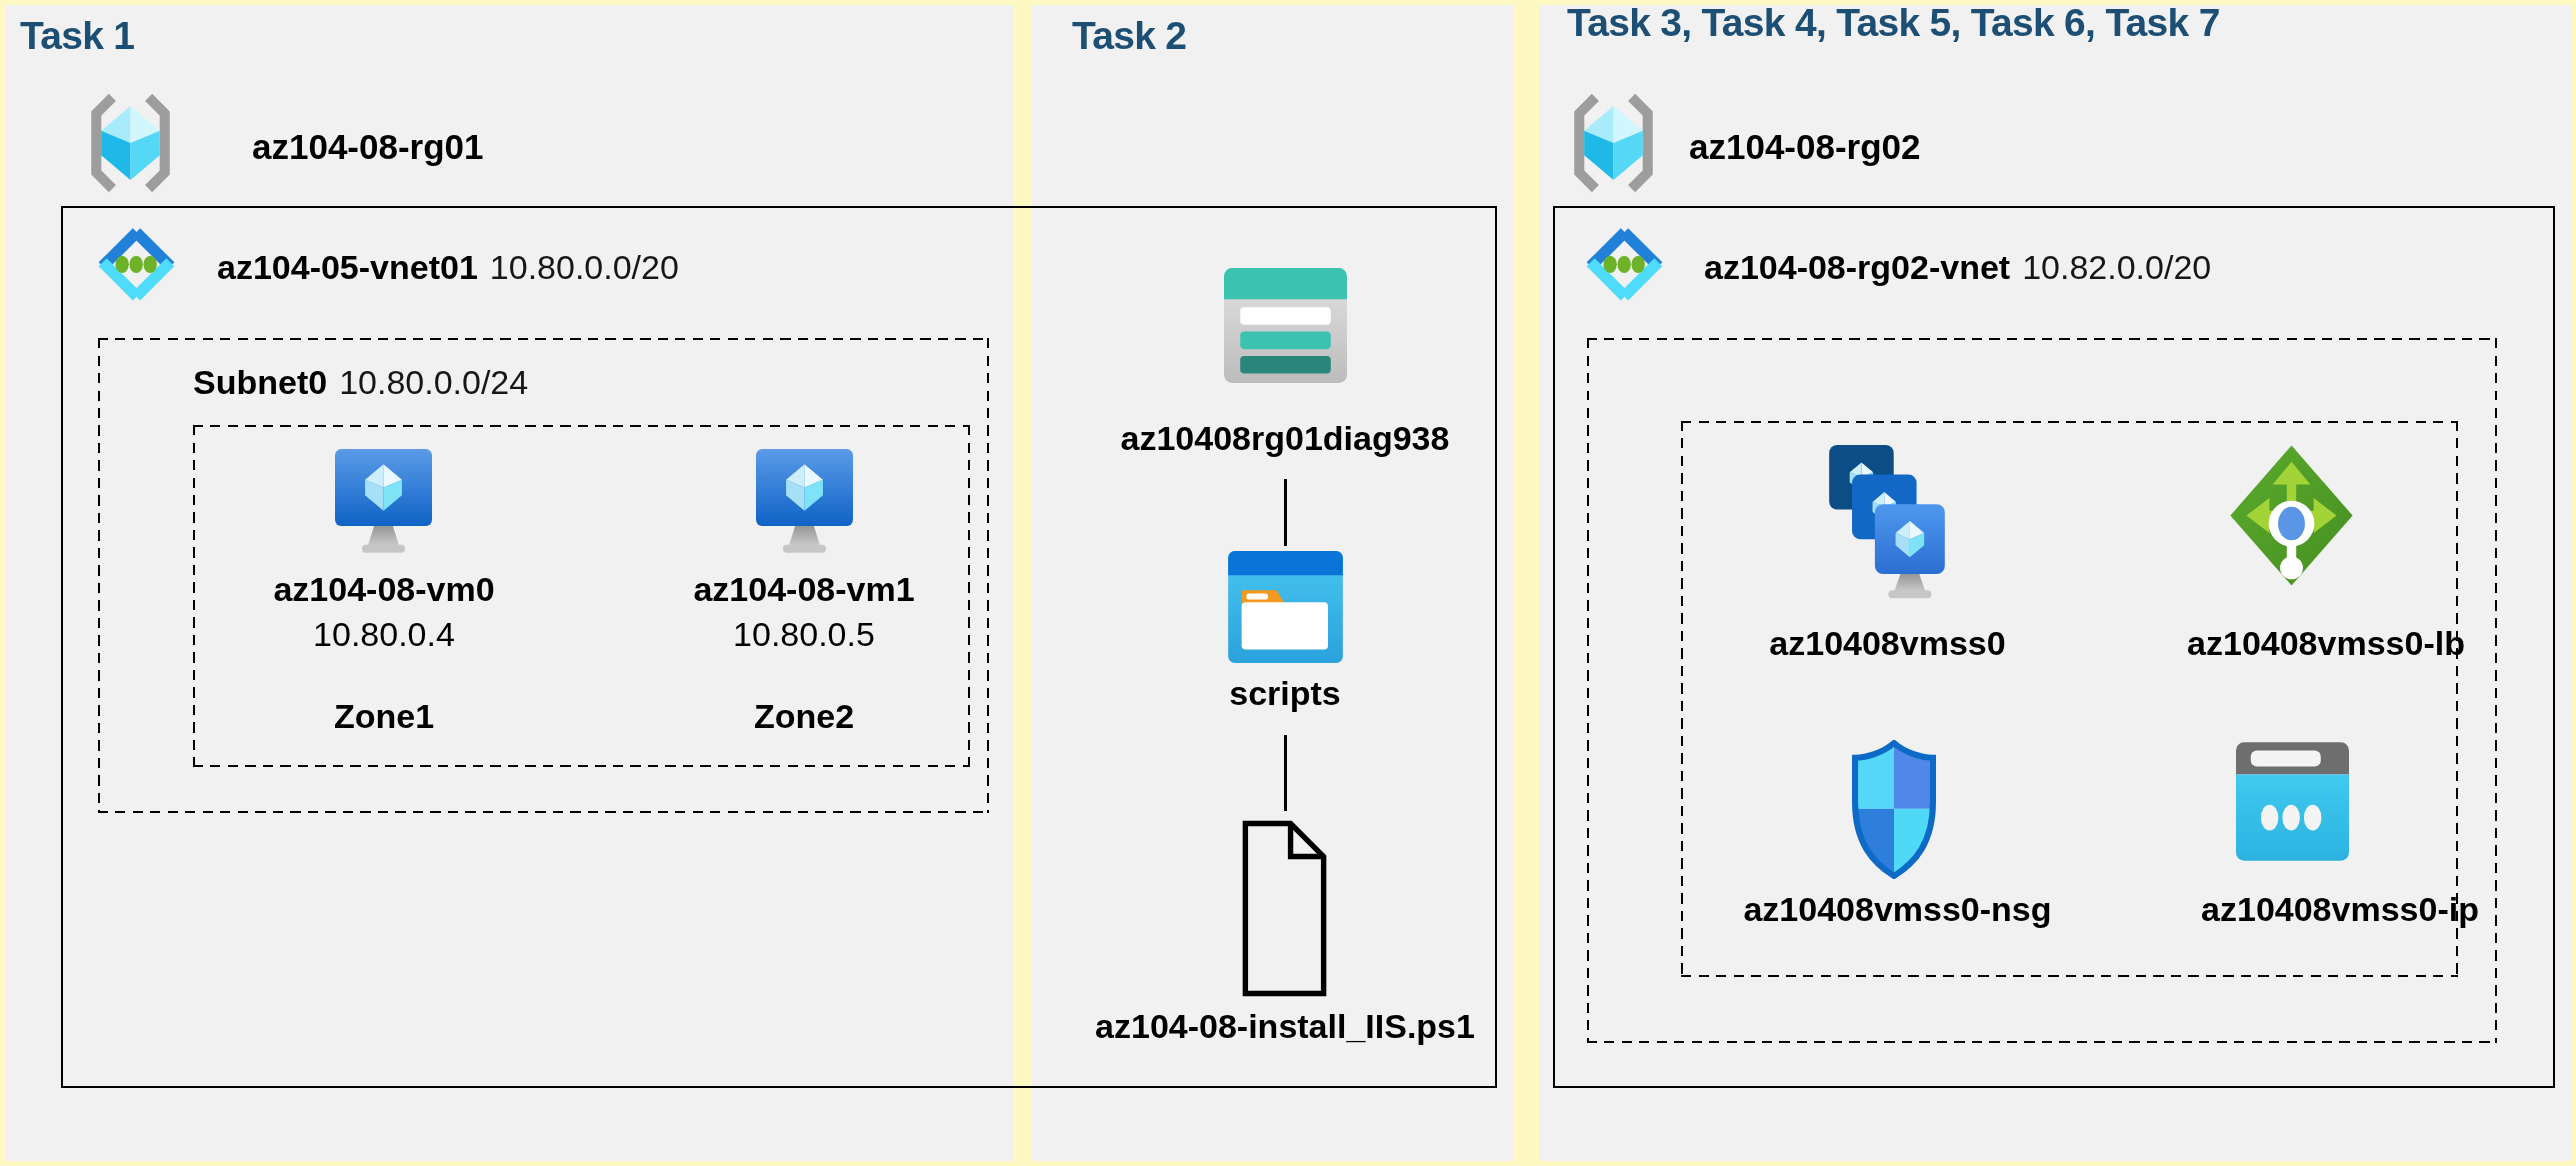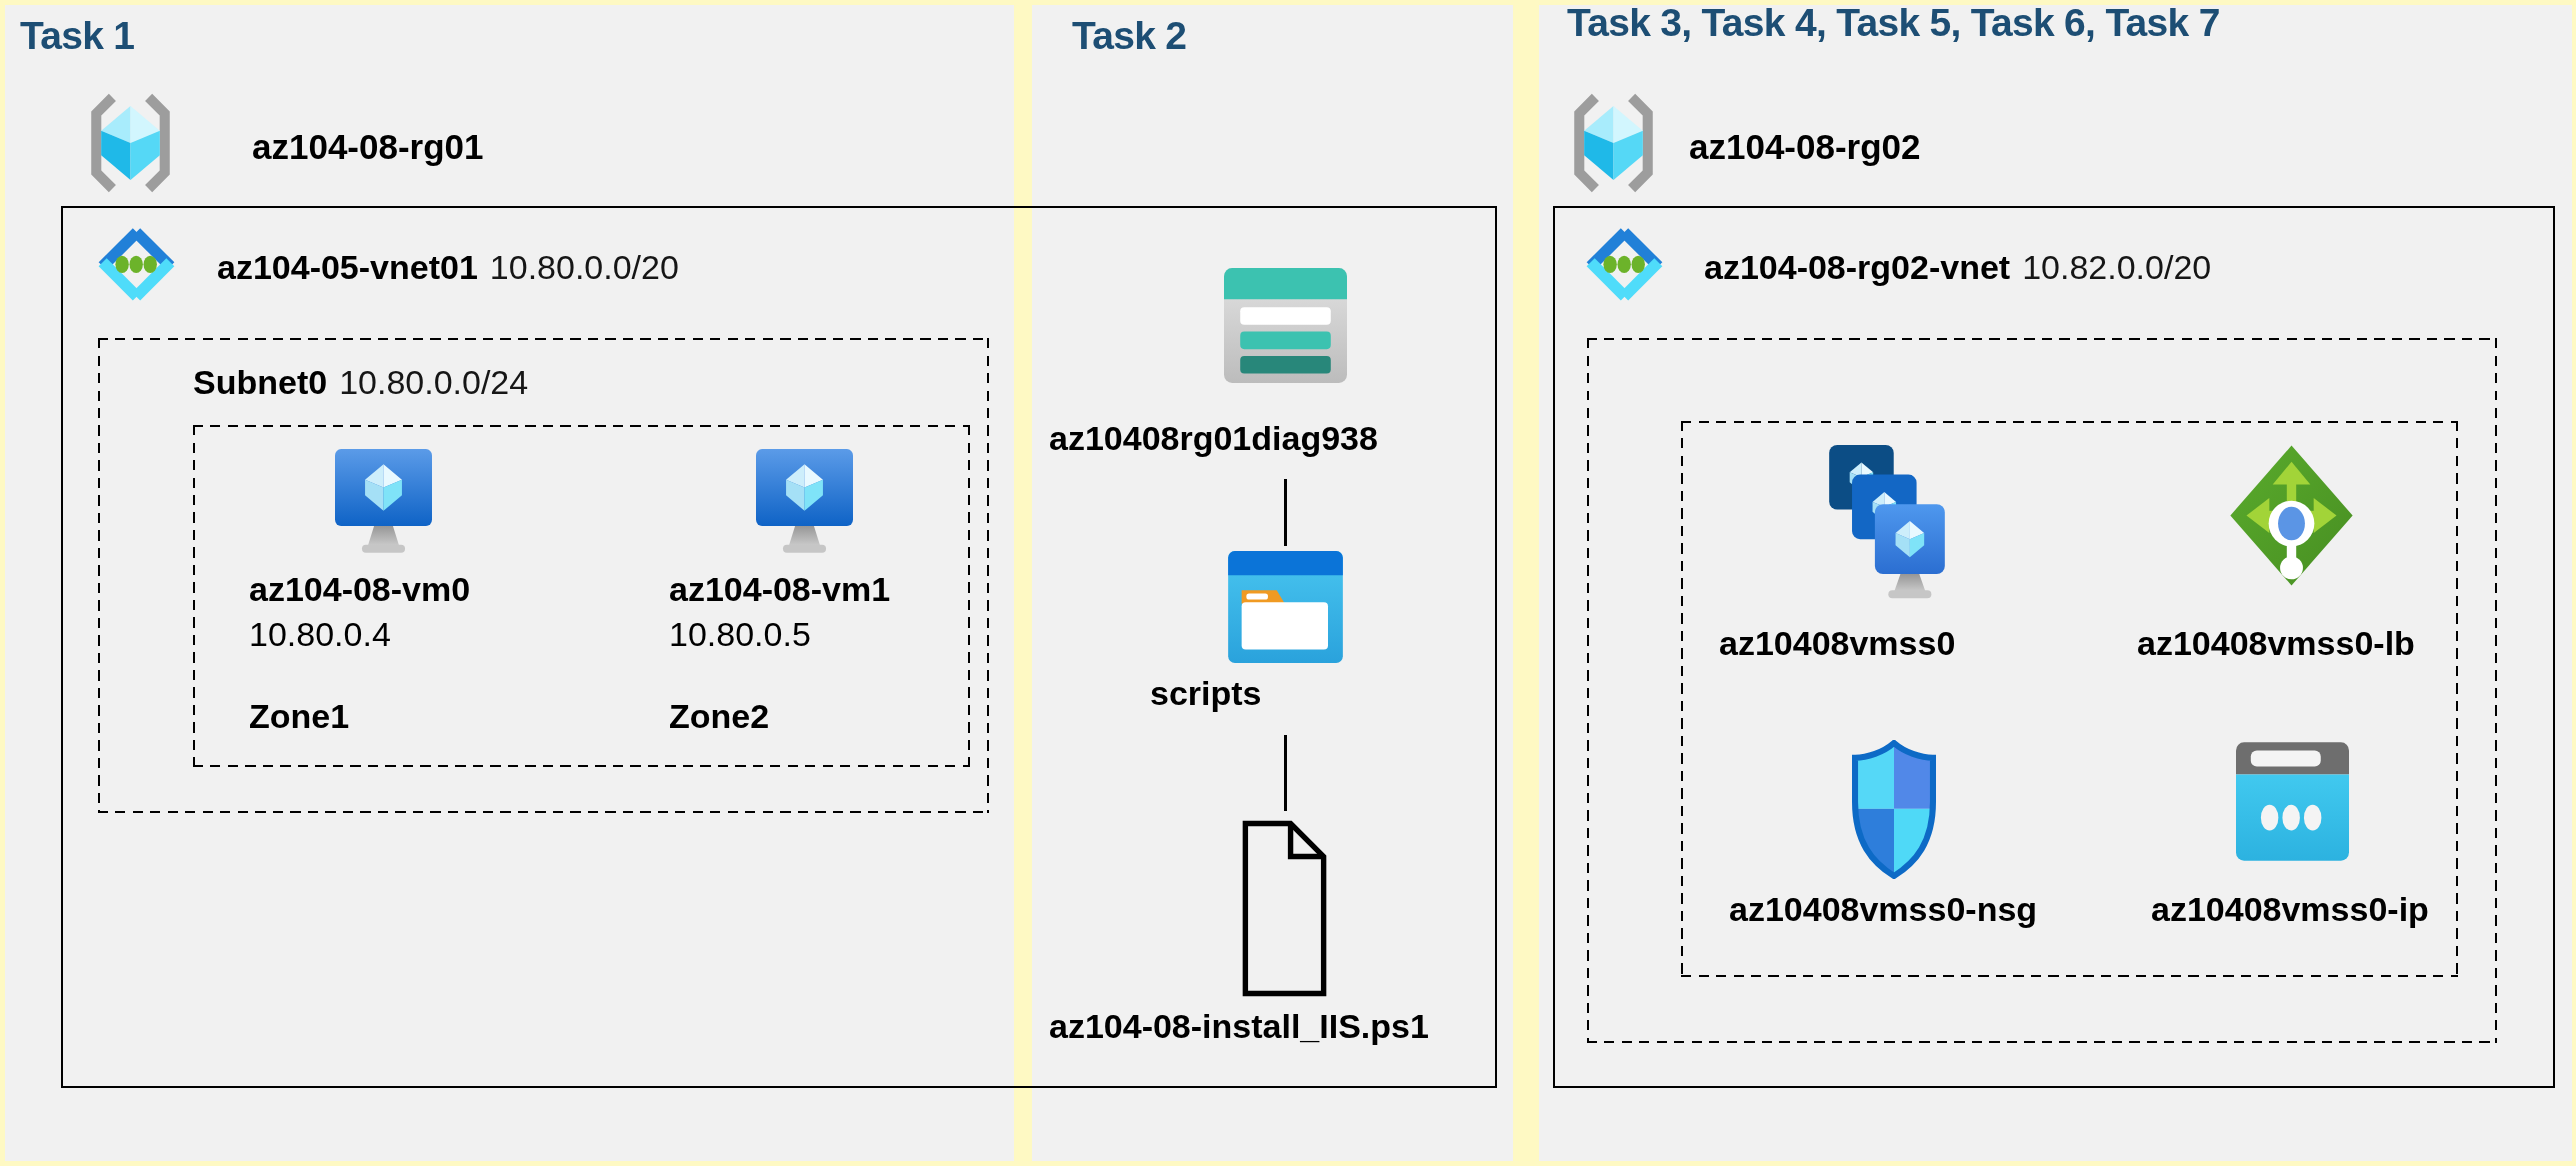--- a/index.html
+++ b/index.html
@@ -24,21 +24,21 @@
     background-repeat:no-repeat;}
 
   .icon{position:absolute;}
   .icon svg{display:block;width:100%;height:100%;}
 
   .lbl{position:absolute;white-space:nowrap;font-size:34px;line-height:39px;color:#000;}
   .b{font-weight:700;}
   .r{font-weight:400;color:#161616;}
   .r.gap{margin-left:12px;}
   .rg-lbl{font-size:35px;}
-  .blk{position:absolute;text-align:left;font-size:34px;line-height:39px;color:#000;white-space:nowrap;}
+  .blk{position:absolute;text-align:center;font-size:34px;line-height:39px;color:#000;white-space:nowrap;}
 
   .conn{position:absolute;width:2.7px;background:#000;}
 </style>
 </head>
 <body>
 
 <svg width="0" height="0" style="position:absolute" aria-hidden="true">
   <defs>
     <linearGradient id="vmScreen" x1="0" y1="0" x2="0" y2="1">
       <stop offset="0" stop-color="#5b9be8"></stop>

